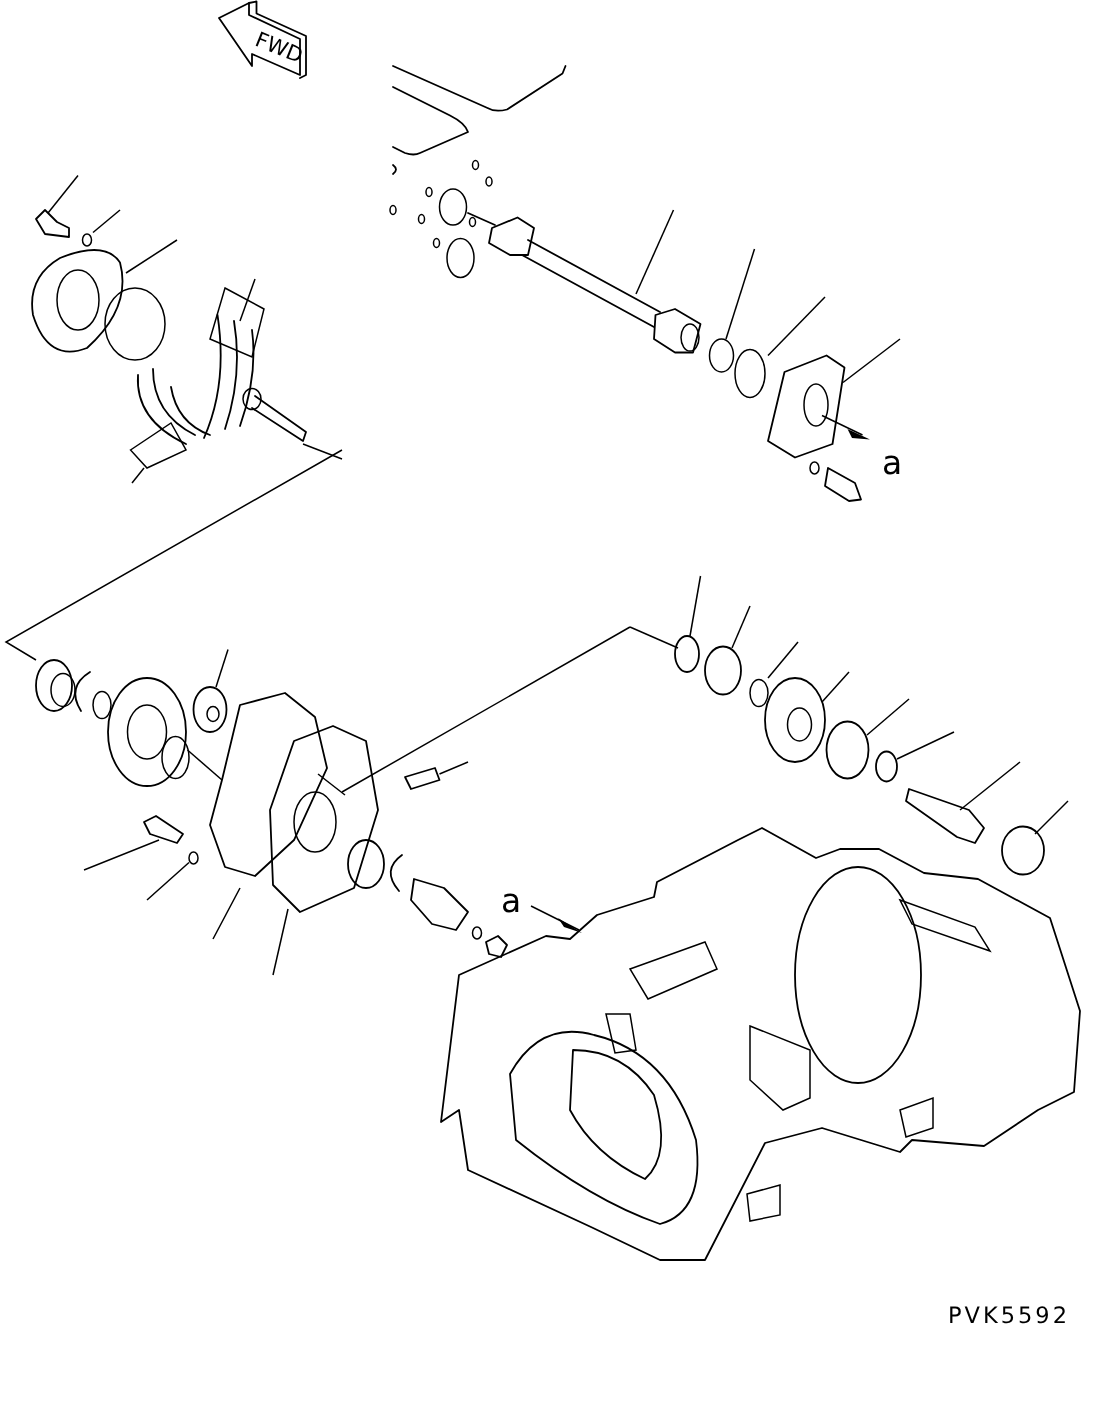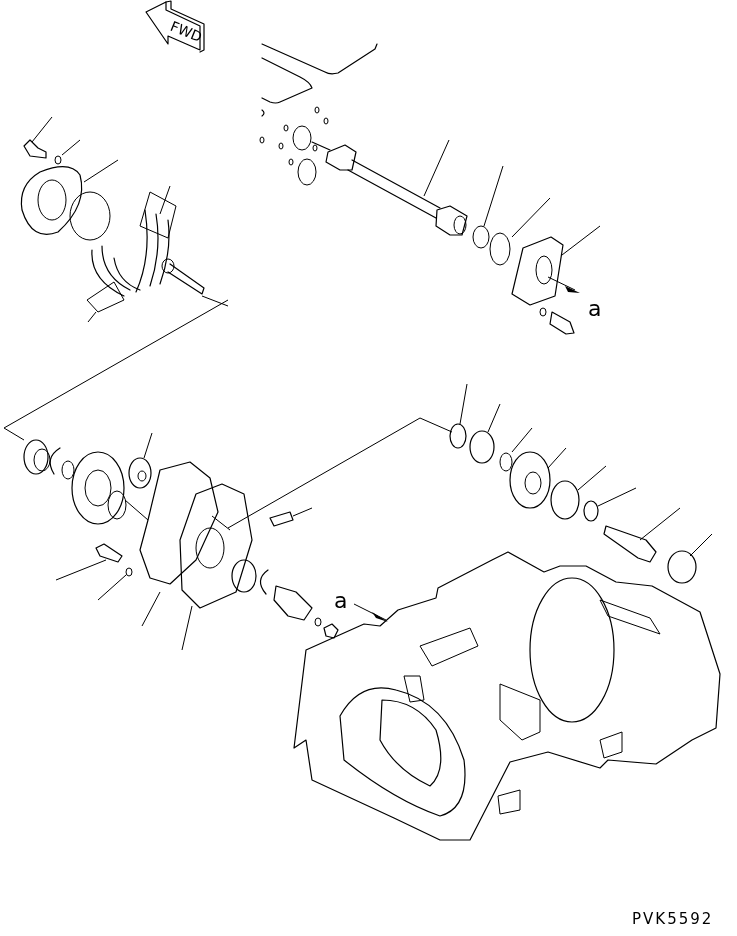--- a/index.html
+++ b/index.html
@@ -1,21 +1,21 @@
 <!DOCTYPE html>
 <html><head>
 <meta charset="utf-8">
 <style>
   html, body { margin: 0; padding: 0; background: #ffffff; }
   body { width: 737px; height: 936px; overflow: hidden; position: relative; font-family: "DejaVu Sans", sans-serif; }
   #canvas { position: absolute; left: 0; top: 0; width: 737px; height: 936px; }
   svg text { font-family: "DejaVu Sans", sans-serif; fill: #000; }
   .ln { fill: none; stroke: #000; stroke-width: 1.2; stroke-linejoin: round; stroke-linecap: round; }
   .lt { fill: none; stroke: #000; stroke-width: 1; }
-  .code { position: absolute; left: 632px; top: 910px; font-family: "DejaVu Sans", sans-serif; font-size: 15px; letter-spacing: 2px; color: #000; }
+  .code { position: absolute; left: 632px; top: 868px; font-family: "DejaVu Sans", sans-serif; font-size: 15px; letter-spacing: 2px; color: #000; }
 </style>
 </head>
 <body>
 
 <div id="canvas">
 <svg width="737" height="936" viewBox="0 0 737 936" xmlns="http://www.w3.org/2000/svg">
 
   <g>
     <path class="ln" d="M146,12 L166,2 L166,10 L200,26 L200,50 L168,36 L168,44 Z"></path>
     <path class="ln" d="M166,2 L171,1 L171,9 L204,24 L204,50 L200,52"></path>

